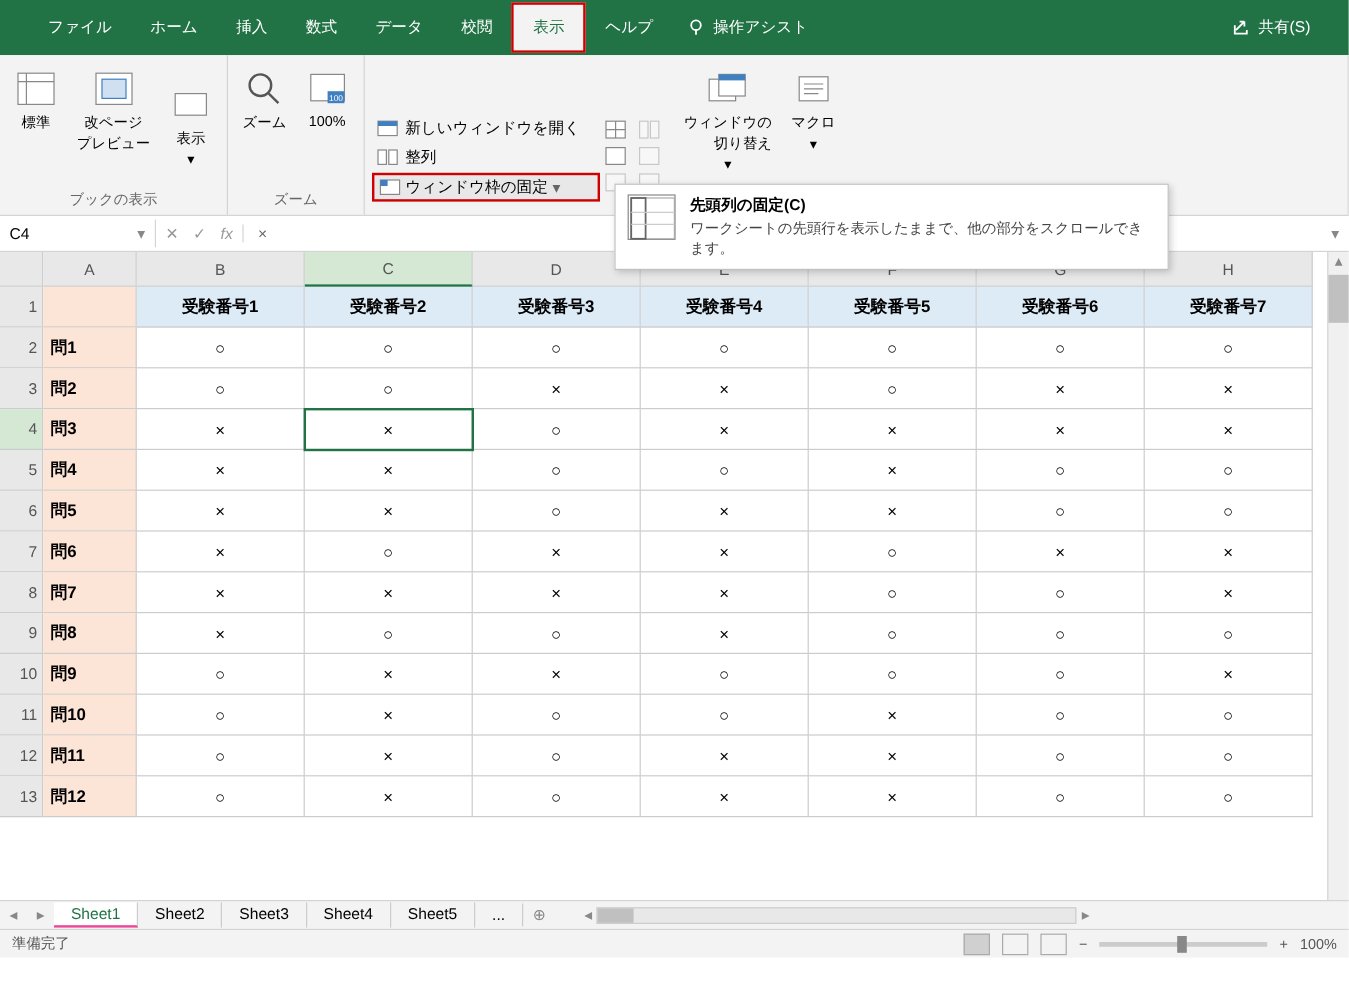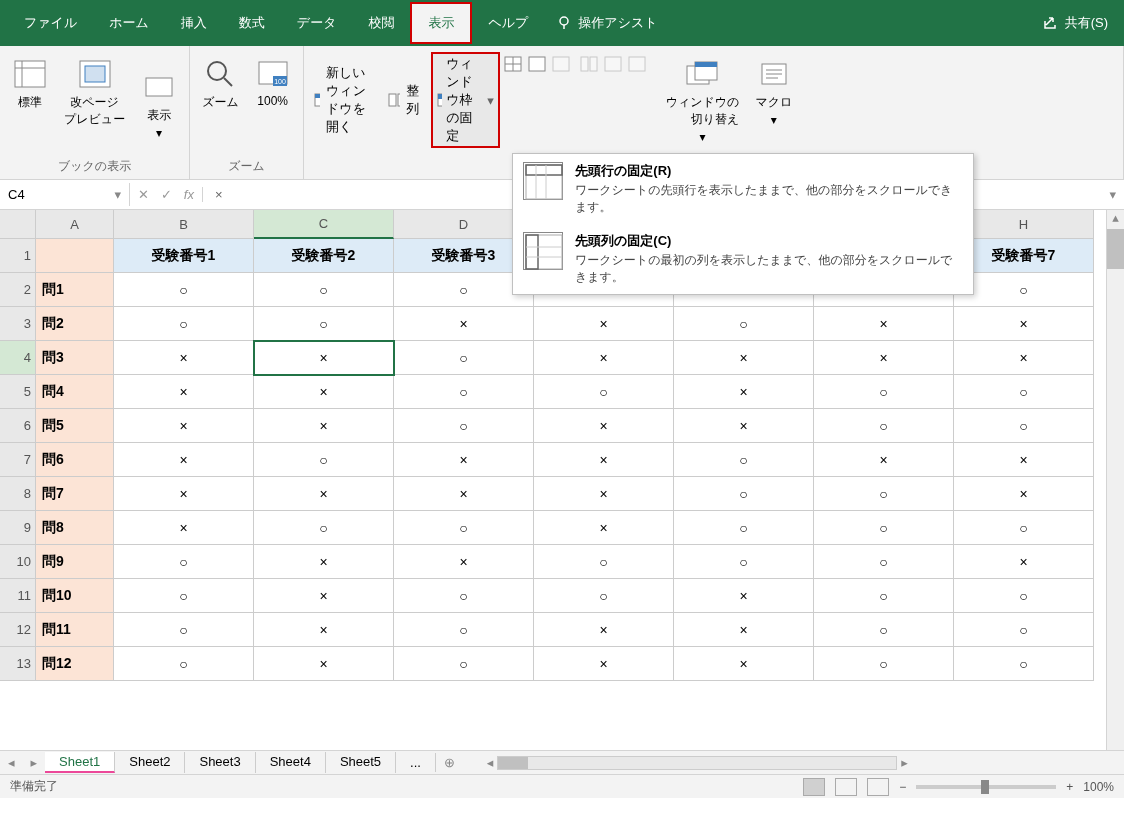--- a/index.html
+++ b/index.html
@@ -1,31 +1,31 @@
 <!DOCTYPE html>
 <html><head>
 <meta charset="utf-8">
 <style>
 * { margin: 0; padding: 0; box-sizing: border-box; font-family: "Yu Gothic UI", "Meiryo", sans-serif; }
 body { width: 1124px; height: 818px; background: #fff; overflow: hidden; font-size: 13px; position: relative; }
 
-.titlebar { background: #217346; height: 46px; display: flex; align-items: center; color: #fff; padding: 0 8px; }
+.titlebar { background: #217346; height: 46px; display: flex; align-items: center; color: #fff; padding: 0 24px; }
 .titlebar .tab { padding: 10px 16px; cursor: pointer; }
 .titlebar .red-box { border: 2px solid #d00000; }
 .titlebar .assist { display: flex; align-items: center; margin-left: 12px; gap: 6px; }
 .titlebar .share { margin-left: auto; display: flex; align-items: center; gap: 6px; padding: 8px; }
 
 .ribbon { background: #f3f3f3; height: 134px; display: flex; border-bottom: 1px solid #d4d4d4; }
 .ribbon-group { display: flex; flex-direction: column; border-right: 1px solid #d4d4d4; padding: 2px 6px; }
 .ribbon-group .items { display: flex; flex: 1; align-items: flex-start; gap: 4px; padding-top: 4px; }
 .ribbon-group .label { text-align: center; font-size: 12px; color: #666; padding: 2px 0; }
 .ribbon-btn { display: flex; flex-direction: column; align-items: center; padding: 4px 6px; cursor: pointer; gap: 2px; font-size: 12px; }
 .ribbon-btn .icon-lg { width: 36px; height: 36px; display: flex; align-items: center; justify-content: center; }
 .ribbon-btn-small { display: flex; align-items: center; padding: 2px 4px; gap: 6px; cursor: pointer; font-size: 13px; }
-.ribbon-col { display: flex; flex-direction: row; gap: 2px; }
+.ribbon-col { display: flex; flex-direction: column; gap: 2px; margin-top: 44px; }
 
 .freeze-main { border: 2px solid #d00000; padding: 1px 4px; display: flex; align-items: center; gap: 4px; background: #e8e8e8; }
 
 .dropdown-menu { position: absolute; top: 153px; left: 512px; width: 462px; background: #fff; border: 1px solid #c0c0c0; box-shadow: 2px 2px 6px rgba(0,0,0,0.2); z-index: 100; }
 .dropdown-item { display: flex; padding: 8px 10px; gap: 12px; }
 .dropdown-item.highlighted { background: #d0d0d0; border: 2px solid #d00000; margin: 2px; }
 .dropdown-item .dd-icon { width: 40px; height: 38px; border: 1px solid #888; flex-shrink: 0; background: #fff; }
 .dropdown-item .dd-text { flex: 1; }
 .dropdown-item .dd-title { font-weight: bold; font-size: 13px; }
 .dropdown-item .dd-desc { font-size: 12px; color: #444; margin-top: 2px; }
@@ -236,42 +236,28 @@
     </div>
     <div class="label"></div>
   </div>
 </div>
 
 <div class="dropdown-menu">
   <div class="dropdown-item">
     <div class="dd-icon">
         <svg width="40" height="38">
           <rect x="2" y="2" width="36" height="34" fill="#fff" stroke="#aaa"></rect>
-          <rect x="2" y="2" width="36" height="10" fill="none" stroke="#666" stroke-width="1.5"></rect>
-          <line x1="12" y1="2" x2="12" y2="36" stroke="#ccc"></line>
-          <line x1="22" y1="2" x2="22" y2="36" stroke="#ccc"></line>
-        </svg>
-      </div>
-    <div class="dd-text">
-      <div class="dd-title">先頭行の固定(R)</div>
-      <div class="dd-desc">ワークシートの先頭行を表示したままで、他の部分をスクロールできます。</div>
-    </div>
-  </div>
-  <div class="dropdown-item">
-    <div class="dd-icon">
-        <svg width="40" height="38">
-          <rect x="2" y="2" width="36" height="34" fill="#fff" stroke="#aaa"></rect>
           <rect x="2" y="2" width="12" height="34" fill="none" stroke="#666" stroke-width="1.5"></rect>
           <line x1="2" y1="14" x2="38" y2="14" stroke="#ccc"></line>
           <line x1="2" y1="24" x2="38" y2="24" stroke="#ccc"></line>
         </svg>
       </div>
     <div class="dd-text">
       <div class="dd-title">先頭列の固定(C)</div>
-      <div class="dd-desc">ワークシートの最初の列を表示したままで、他の部分をスクロールできます。</div>
+      <div class="dd-desc">ワークシートの先頭行を表示したままで、他の部分をスクロールできます。</div>
     </div>
   </div>
 </div>
 
 <div class="formula-bar">
   <div class="name-box">
     <span>C4</span>
     <span style="color:#888">▾</span>
   </div>
   <div class="fb-btns">

